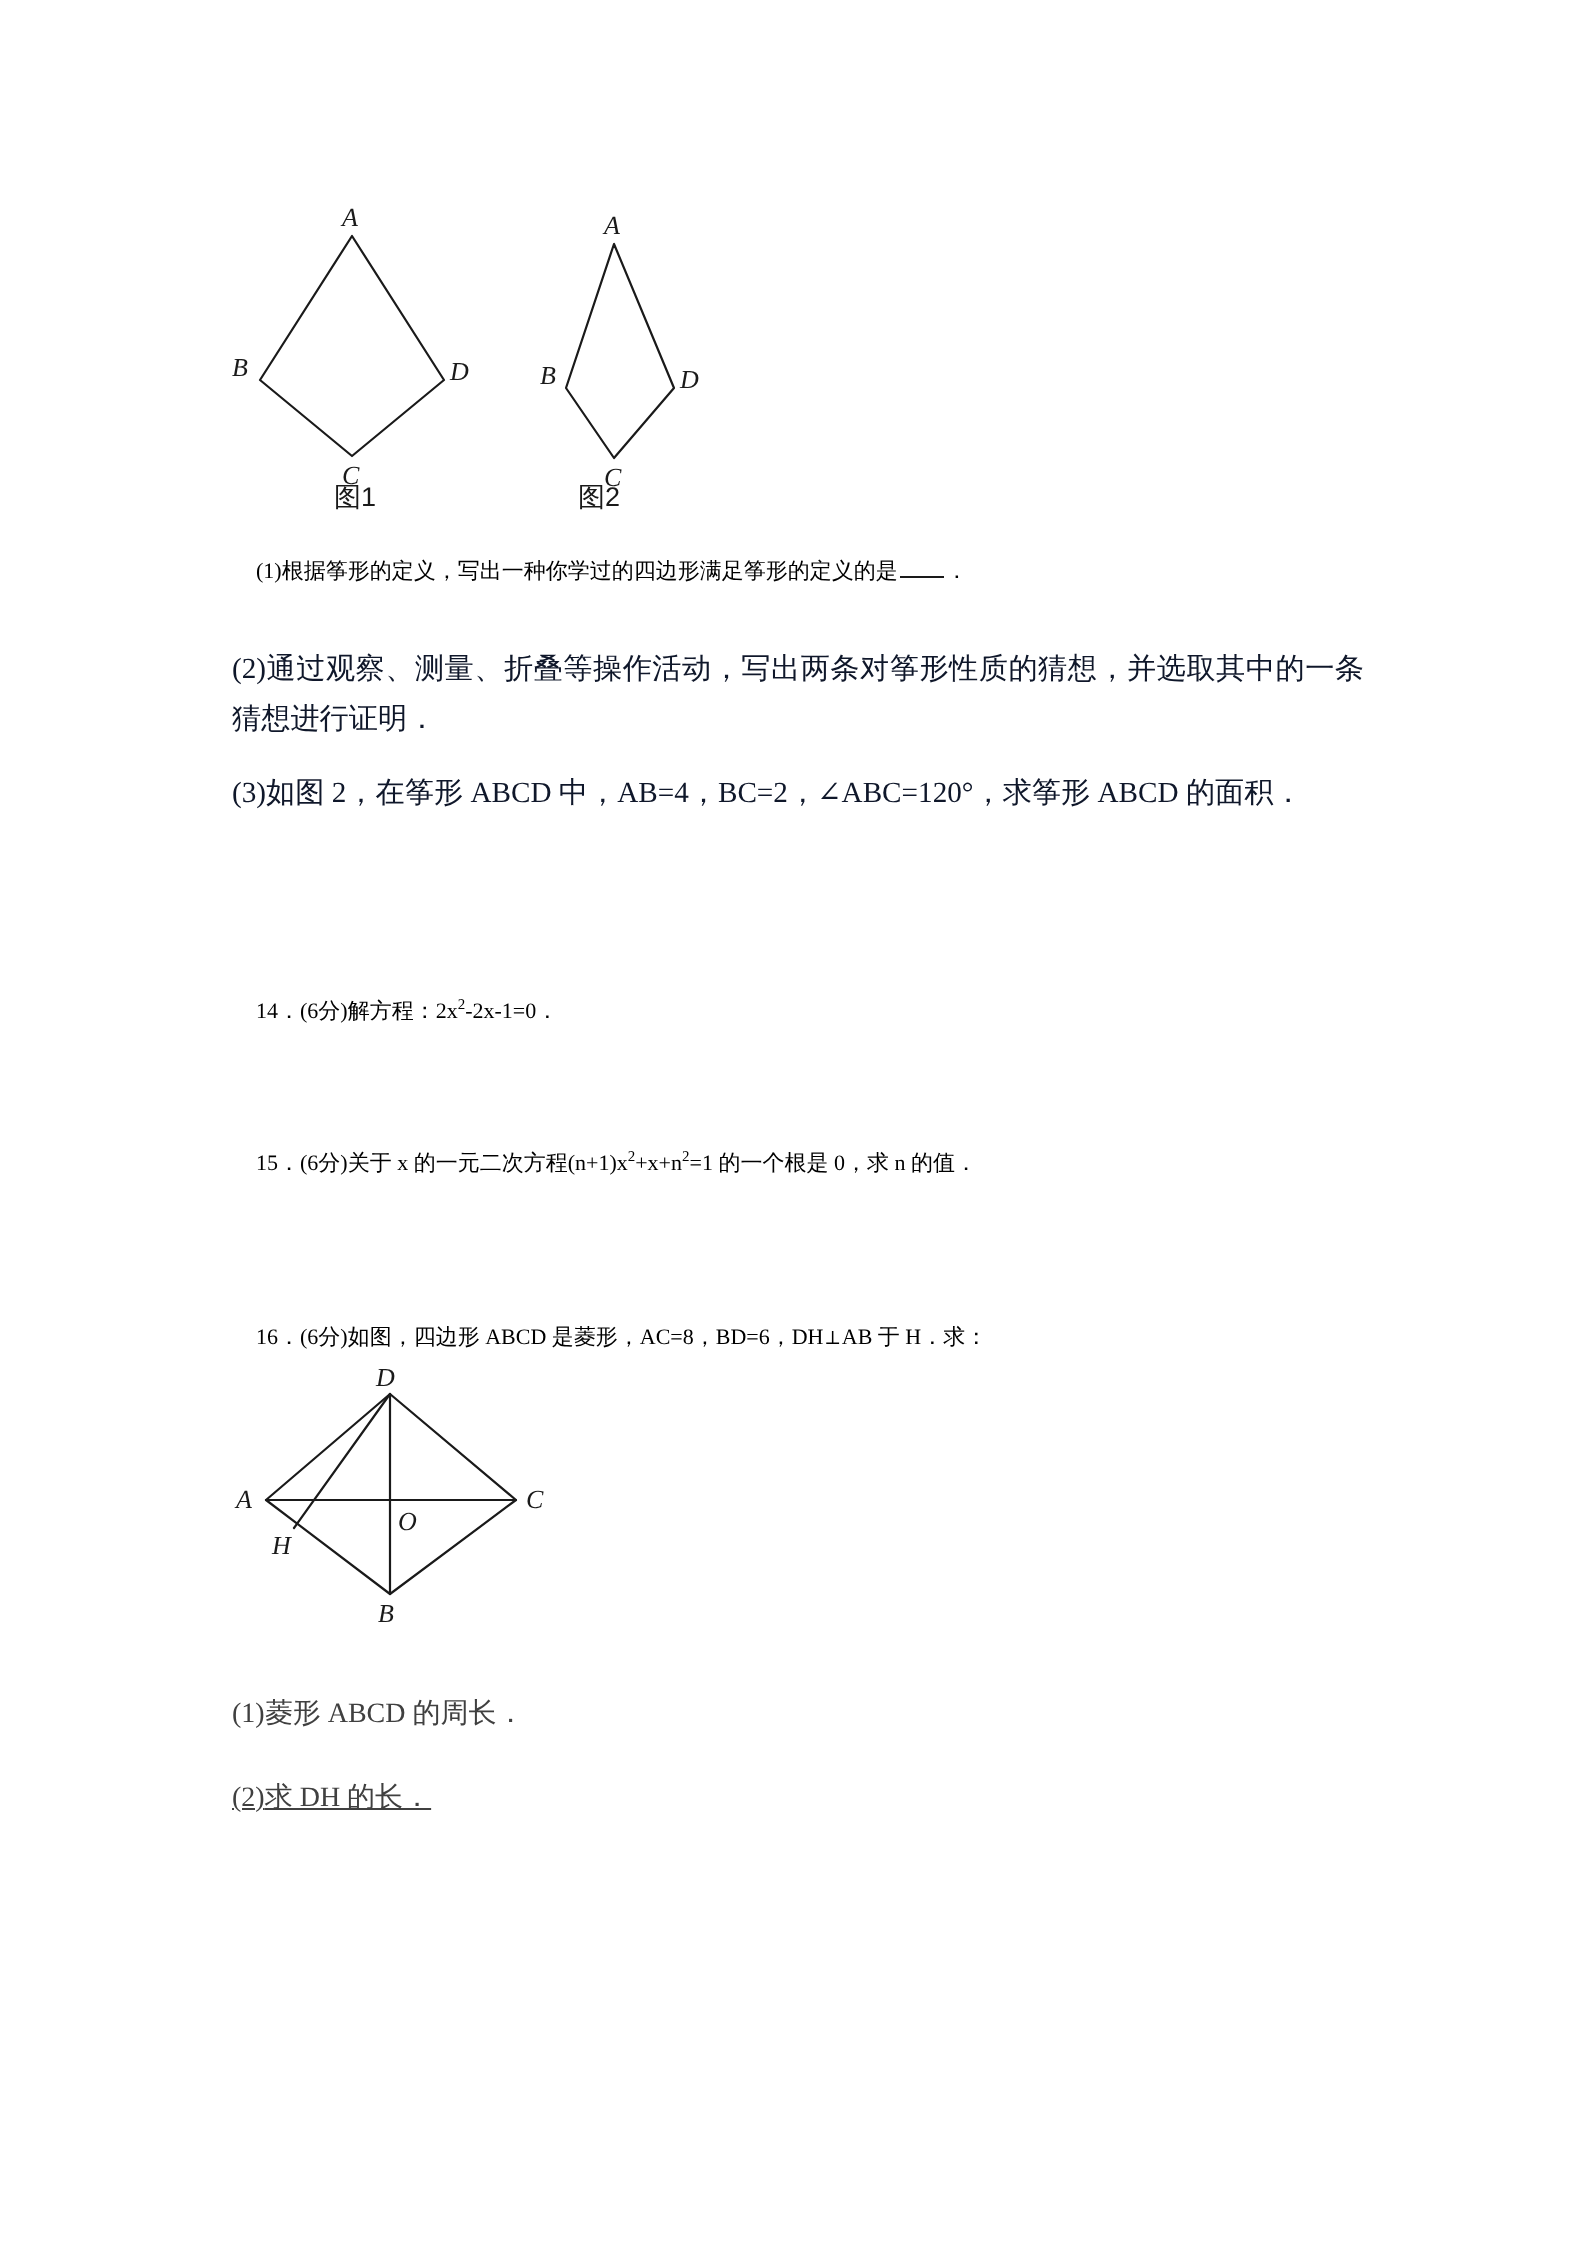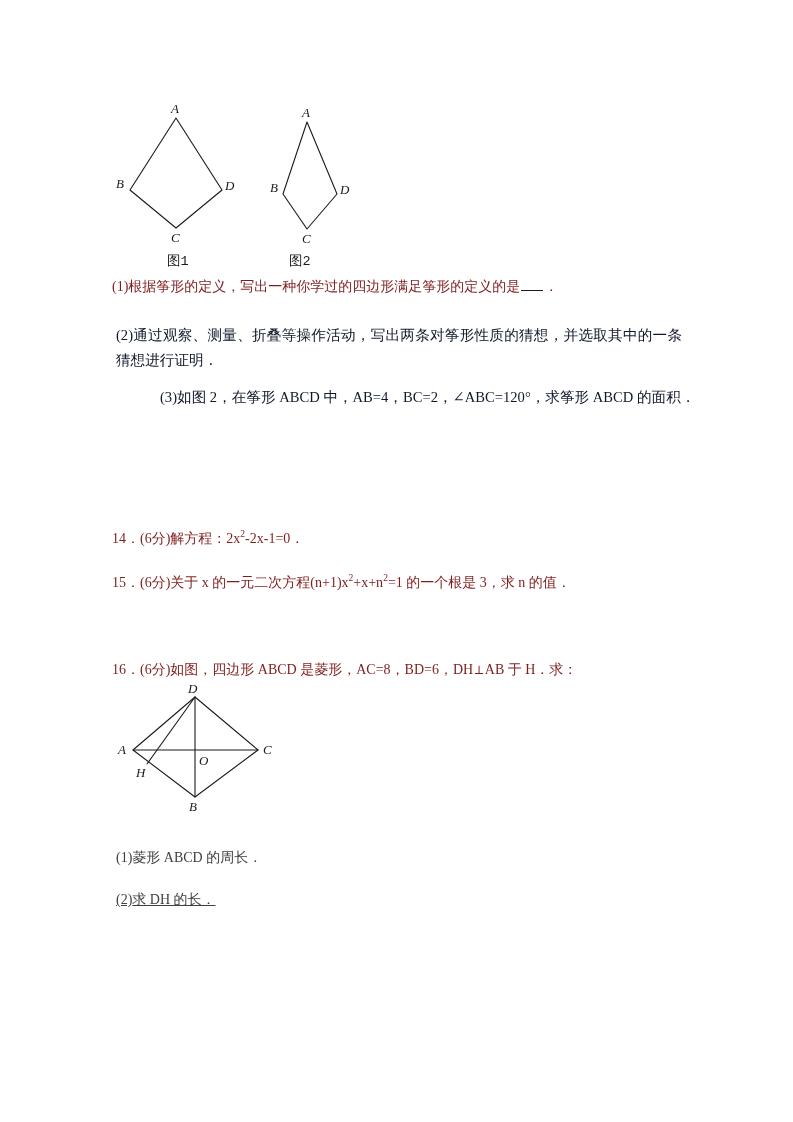--- a/index.html
+++ b/index.html
@@ -34,43 +34,42 @@
     stroke-linejoin: round;
   }
   .vlabel {
     font-family: "Liberation Serif", "DejaVu Serif", serif;
     font-style: italic;
     font-size: 13px;
     fill: #1a1a1a;
   }
   .fig-caption {
     position: absolute;
-    font-family: Liberation Mono, monospace;
+    font-family: Liberation Sans, sans-serif;
     font-size: 13.5px;
     color: #1a1a1a;
     white-space: nowrap;
-    margin-top: 12px;
   }
   .para {
     position: absolute;
     left: 116px;
     width: 566px;
     font-size: 14.6px;
     line-height: 25px;
     color: #0f172a;
     text-align: justify;
     text-justify: inter-ideograph;
   }
   .qline {
     position: absolute;
-    left: 112px;
+    left: 128px;
     width: 575px;
-    font-size: 14px;
+    font-size: 11px;
     line-height: 25px;
-    color: #7f1d1d;
+    color: #000000;
     white-space: nowrap;
   }
   .subitem {
     position: absolute;
     left: 116px;
     width: 575px;
     font-size: 14px;
     line-height: 24px;
     color: #404040;
     white-space: nowrap;
@@ -116,30 +115,30 @@
   <div class="fig-caption" style="left:289px; top:240px;">图2</div>
 
   <div class="qline" style="top:274px;">
     <span>(1)</span><span>根据筝形的定义，写出一种你学过的四边形满足筝形的定义的是</span><span class="blank"></span><span>．</span>
   </div>
 
   <div class="para" style="top:323px;">
     <span>(2)</span><span>通过观察、测量、折叠等操作活动，写出两条对筝形性质的猜想，并选取其中的一条猜想进行证明．</span>
   </div>
 
-  <div class="para" style="top:385px;margin-left:44px;">
+  <div class="para" style="top:385px;">
     <span>(3)</span><span>如图 2，在筝形 ABCD 中，AB=4，BC=2，∠ABC=120°，求筝形 ABCD 的面积．</span>
   </div>
 
-  <div class="qline" style="top:494px;margin-top:32px;">
+  <div class="qline" style="top:494px;">
     <span>14．</span><span>(6分)</span><span>解方程：2x</span><sup>2</sup><span>-2x-1=0．</span>
   </div>
 
   <div class="qline" style="top:570px;">
-    <span>15．</span><span>(6分)</span><span>关于 x 的一元二次方程(n+1)x</span><sup>2</sup><span>+x+n</span><sup>2</sup><span>=1 的一个根是 3，求 n 的值．</span>
+    <span>15．</span><span>(6分)</span><span>关于 x 的一元二次方程(n+1)x</span><sup>2</sup><span>+x+n</span><sup>2</sup><span>=1 的一个根是 0，求 n 的值．</span>
   </div>
 
   <div class="qline" style="top:657px;font-family:Liberation Serif, serif;">
     <span>16．</span><span>(6分)</span><span>如图，四边形 ABCD 是菱形，AC=8，BD=6，DH⊥AB 于 H．求：</span>
   </div>
 
   <div class="fig-wrap" style="left:110px; top:685px; width:180px; height:130px;">
     <svg width="180" height="130" viewBox="0 0 180 130">
 
       <polygon class="stroke" points="85,12 148,65 85,112 23,65"></polygon>

